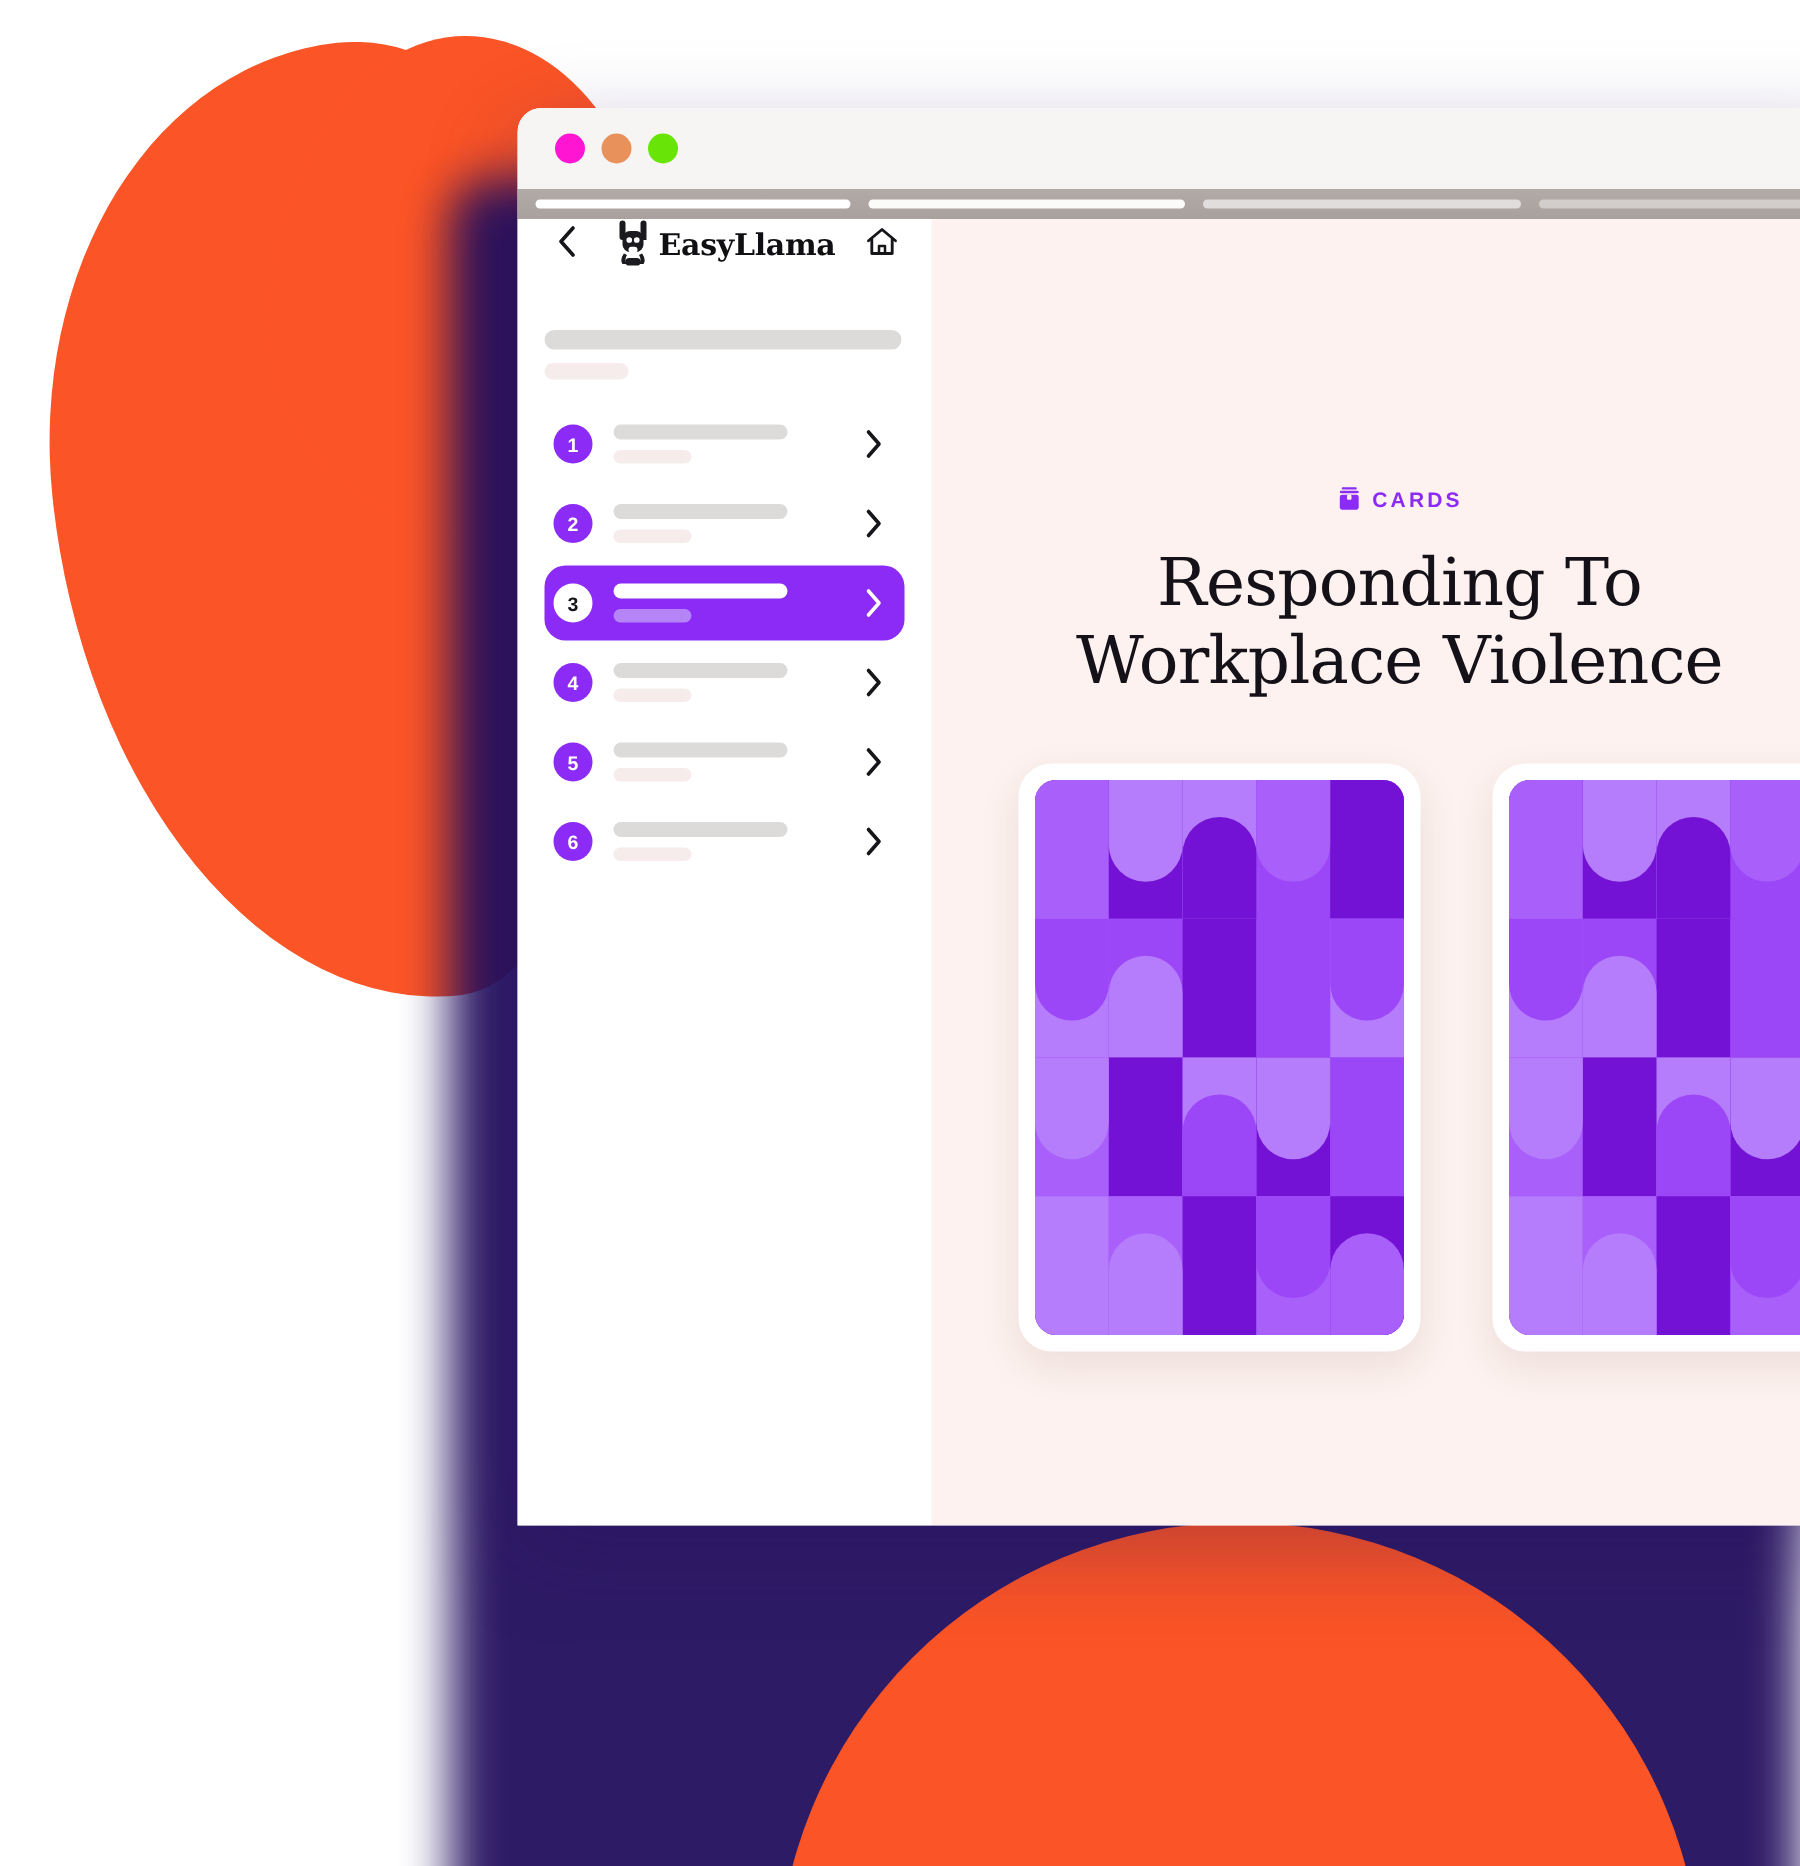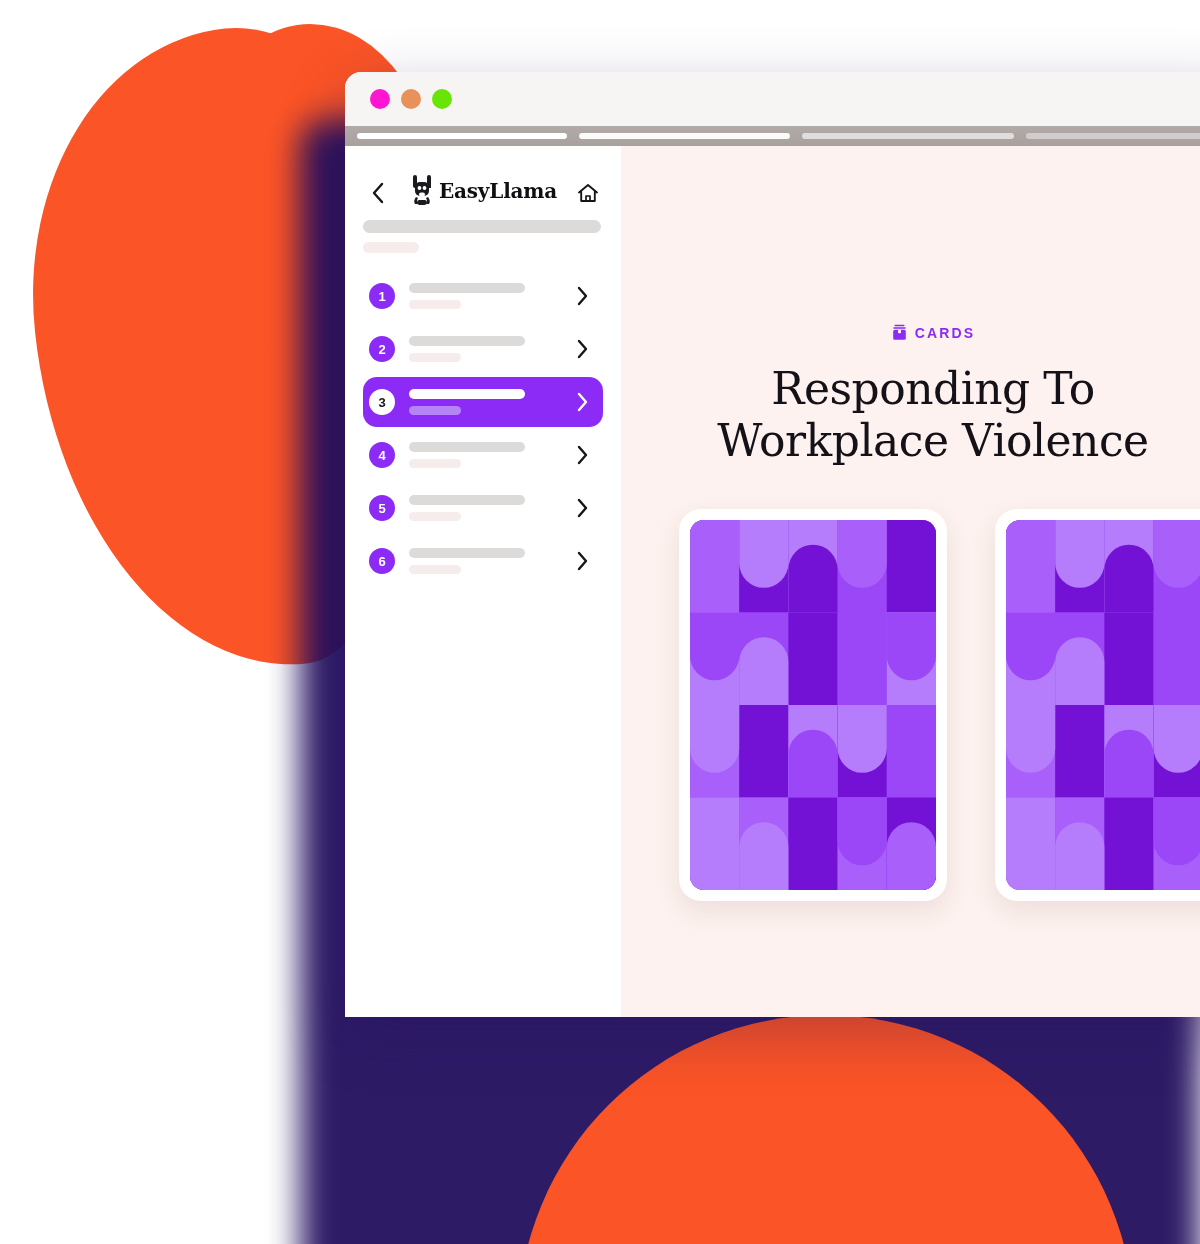--- a/index.html
+++ b/index.html
@@ -93,21 +93,21 @@
   
   .sidebar {
     width: 276px;
     background: #ffffff;
     flex: 0 0 276px;
     padding: 0 18px;
   }
   .side-head {
     height: 62px;
     display: flex;
-    align-items: flex-end;
+    align-items: flex-start;
     justify-content: space-between;
   }
   .icon-btn {
     width: 30px; height: 30px;
     display: flex; align-items: center; justify-content: center;
     color: #16161a;
   }
   .brand { display: flex; align-items: center; gap: 4px; }
   .brand-word {
     font-family: "DejaVu Serif", serif;

